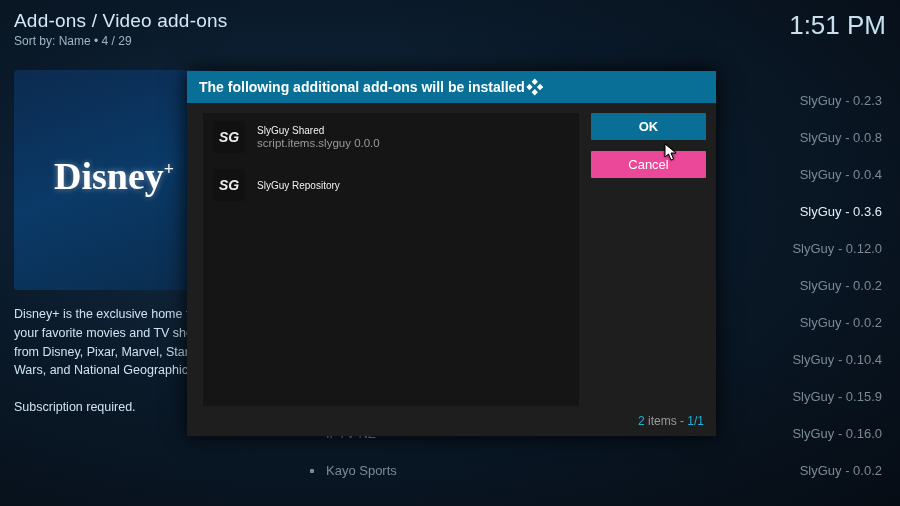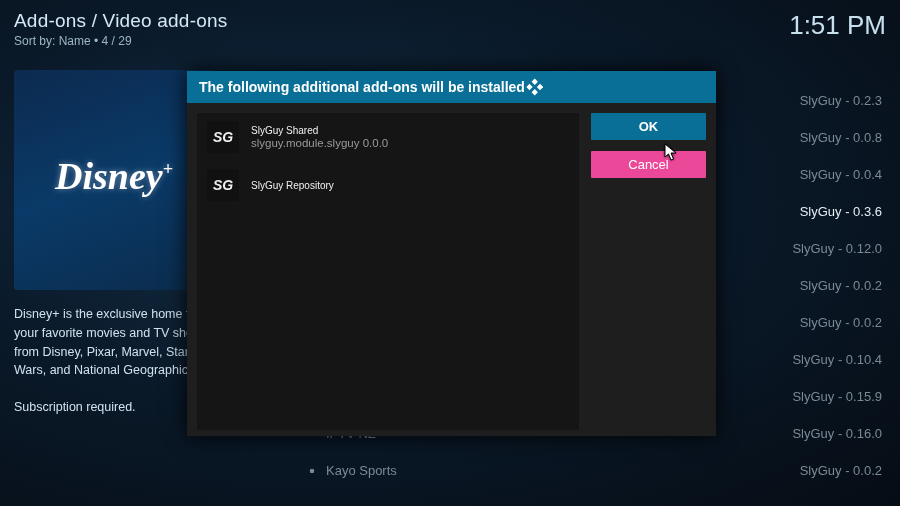--- a/index.html
+++ b/index.html
@@ -7,39 +7,39 @@
   .bg { position: relative; width: 900px; height: 506px; background: radial-gradient(ellipse at 35% 40%, #16314a 0%, #0a1a2a 45%, #060c14 100%); }
   
   
   .header { position: absolute; top: 10px; left: 14px; }
   .breadcrumb { font-size: 19px; color: #d5e8f5; letter-spacing: 0.2px; }
   .sortline { font-size: 12px; color: #9db6c4; margin-top: 2px; }
   .clock { position: absolute; top: 10px; right: 14px; font-size: 26px; color: #c8e0ee; font-weight: 300; }
   
   
   .poster { position: absolute; top: 70px; left: 14px; width: 200px; height: 220px; background: linear-gradient(160deg, #0c2a4f 0%, #0a3a68 50%, #0b2c4d 100%); border-radius: 3px; display:flex; align-items:center; justify-content:center; }
-  .poster .disney { font-family: Georgia, serif; font-size: 38px; color: #fff; font-style: italic; font-weight: bold; text-shadow: 0 0 6px rgba(255,255,255,0.4); transform: translateY(-4px); }
+  .poster .disney { font-family: Georgia, serif; font-size: 38px; color: #fff; font-weight: bold; text-shadow: 0 0 6px rgba(255,255,255,0.4); transform: translateY(-4px); }
   .poster .plus { font-size: 18px; vertical-align: super; }
   .desc { position: absolute; top: 305px; left: 14px; width: 205px; font-size: 12.5px; color: #cfe2ee; line-height: 1.5; }
   .desc p { margin-bottom: 18px; }
   
   
   .bg-list { position: absolute; top: 82px; right: 0; left: 280px; font-size: 13px; color: #7a8a95; }
   .bg-row { display: flex; justify-content: space-between; padding: 10px 18px 10px 30px; height: 37px; align-items: center; }
   .bg-row .bullet { width:4px; height:4px; background:#7a8a95; margin-right:12px; display:inline-block; border-radius:1px;}
   .bg-row.highlight { color: #e5eef4; }
   .bg-row .left { display:flex; align-items:center; }
   
   
   .dialog { position: absolute; top: 71px; left: 187px; width: 529px; height: 365px; background: #1e1e1e; box-shadow: 0 0 20px rgba(0,0,0,0.9); display:flex; flex-direction:column; }
   .dialog-title { background: #0a6f96; height: 32px; display: flex; align-items: center; justify-content: flex-start; padding: 0 10px 0 12px; }
   .dialog-title span { font-size: 14px; font-weight: bold; color: #fff; }
   .kodi-logo svg { display:block; }
   
-  .dialog-body { flex:1; display:flex; padding: 10px 10px 6px 10px; gap: 12px; }
+  .dialog-body { flex:1; display:flex; padding: 10px 10px 6px 16px; gap: 12px; }
   .dep-list { flex:1; background: #151515; padding: 8px 10px; display:flex; flex-direction:column; gap: 16px; }
   .dep-row { display:flex; align-items:center; gap: 12px; }
   .dep-icon { width: 32px; height: 32px; background: #111; display:flex; align-items:center; justify-content:center; font-weight:bold; font-style:italic; color:#eee; font-size:14px; border-radius:2px; }
   .dep-icon.first {font-size:14px;}
   .dep-text .name { font-size: 10px; color: #f0f0f0; }
   .dep-text .sub { font-size: 11.5px; color: #9a9a9a; margin-top:1px; }
   
   .btn-col { width: 115px; display:flex; flex-direction:column; gap:11px; }
   .btn { height: 27px; display:flex; align-items:center; justify-content:center; font-size:13px; color:#fff; border-radius:1px; cursor:pointer; position:relative; }
   .btn.ok { background: #0a6f96; font-weight:bold; }
@@ -170,35 +170,38 @@
             </g>
           </svg>
       </span>
     </div>
     <div class="dialog-body">
       <div class="dep-list">
         <div class="dep-row">
           <div class="dep-icon first">SG</div>
           <div class="dep-text">
             <div class="name">SlyGuy Shared</div>
-            <div class="sub">slyguy.module.slyguy 0.0.0</div>
+            <div class="sub">script.items.slyguy 0.0.0</div>
           </div>
         </div>
         <div class="dep-row">
           <div class="dep-icon">SG</div>
           <div class="dep-text">
             <div class="name">SlyGuy Repository</div>
           </div>
         </div>
       </div>
       <div class="btn-col">
         <div class="btn ok">OK</div>
         <div class="btn cancel">Cancel</div>
       </div>
     </div>
+    <div class="dialog-footer">
+      <span class="cyan">2</span><span> items - </span><span class="cyan">1/1</span>
+    </div>
   </div>
 
   <div class="cursor">
     <svg width="16" height="20" viewBox="0 0 16 20">
         <path d="M1 1 L1 14 L4.5 11 L7 17 L9.5 16 L7 10 L12 10 Z" fill="#fff" stroke="#000" stroke-width="1"></path>
       </svg>
   </div>
 
 </div>
 

